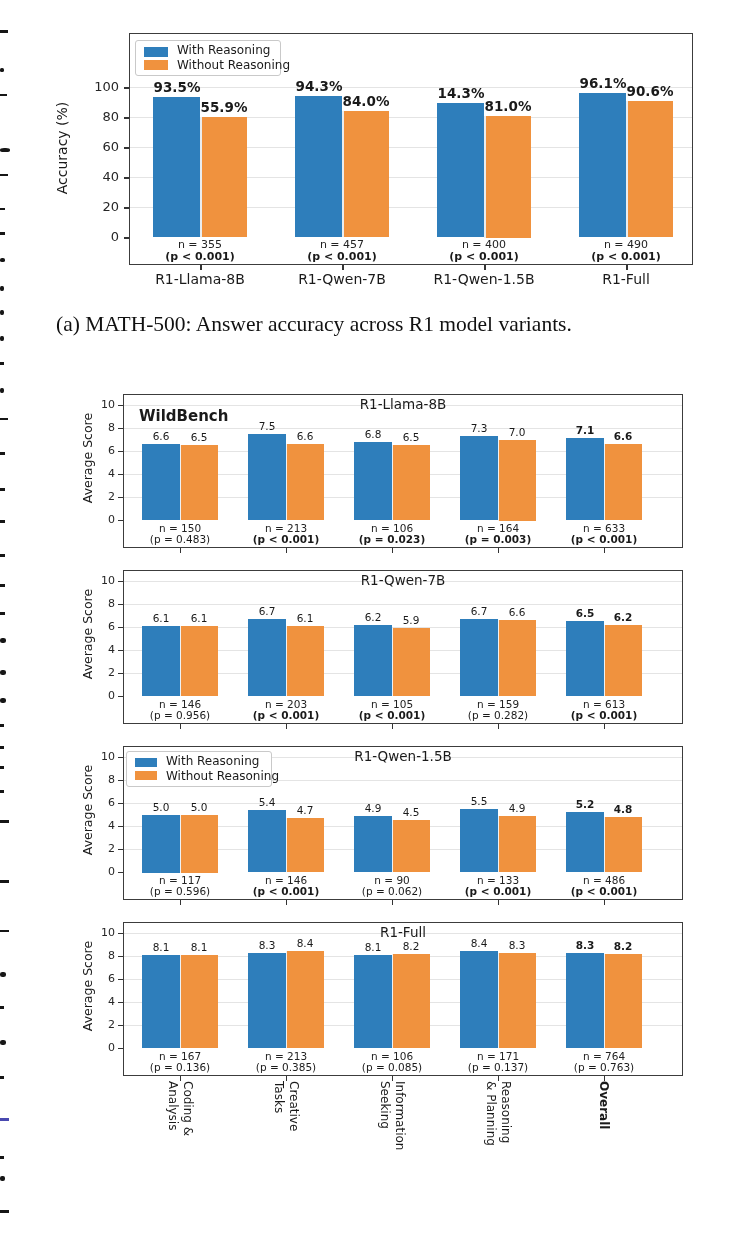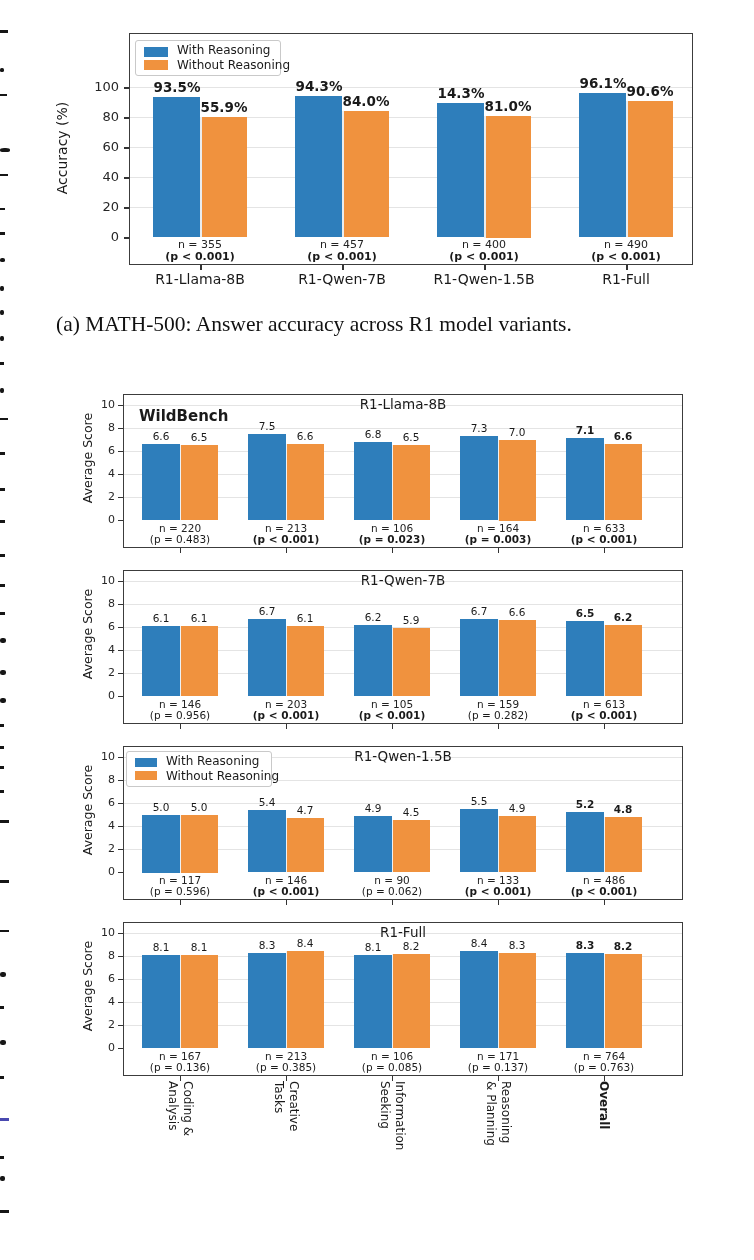--- a/index.html
+++ b/index.html
@@ -126,21 +126,21 @@
       <div style="left: 87px; top: 444px; width: 28px; text-align: right; font-family: &quot;DejaVu Sans&quot;, sans-serif; font-size: 11px; color: rgb(38, 38, 38);">6</div>
       <div style="left: 118px; top: 428px; width: 5px; height: 1.2px; background: rgb(51, 51, 51);"></div>
       <div style="left: 87px; top: 421px; width: 28px; text-align: right; font-family: &quot;DejaVu Sans&quot;, sans-serif; font-size: 11px; color: rgb(38, 38, 38);">8</div>
       <div style="left: 118px; top: 405px; width: 5px; height: 1.2px; background: rgb(51, 51, 51);"></div>
       <div style="left: 87px; top: 398px; width: 28px; text-align: right; font-family: &quot;DejaVu Sans&quot;, sans-serif; font-size: 11px; color: rgb(38, 38, 38);">10</div>
       <div style="left: 26px; top: 450px; width: 124px; height: 16px; transform: rotate(-90deg); text-align: center; font-family: &quot;DejaVu Sans&quot;, sans-serif; font-size: 12.5px; color: rgb(26, 26, 26);">Average Score</div>
       <div style="left: 142px; top: 444px; width: 38px; height: 76px; background: rgb(46, 126, 187);"></div>
       <div style="left: 180px; top: 445px; width: 38px; height: 75px; background: rgb(240, 146, 62); border-left: 1.5px solid rgb(238, 241, 244);"></div>
       <div style="left: 139px; top: 430px; width: 44px; text-align: center; font-family: &quot;DejaVu Sans&quot;, sans-serif; font-size: 10.5px; font-weight: normal; color: rgb(26, 26, 26);">6.6</div>
       <div style="left: 177px; top: 431px; width: 44px; text-align: center; font-family: &quot;DejaVu Sans&quot;, sans-serif; font-size: 10.5px; font-weight: normal; color: rgb(26, 26, 26);">6.5</div>
-      <div style="left: 125px; top: 522px; width: 110px; text-align: center; font-family: &quot;DejaVu Sans&quot;, sans-serif; font-size: 10.5px; color: rgb(34, 34, 34);">n = 220</div>
+      <div style="left: 125px; top: 522px; width: 110px; text-align: center; font-family: &quot;DejaVu Sans&quot;, sans-serif; font-size: 10.5px; color: rgb(34, 34, 34);">n = 150</div>
       <div style="left: 125px; top: 533px; width: 110px; text-align: center; font-family: &quot;DejaVu Sans&quot;, sans-serif; font-size: 10.5px; font-weight: normal; color: rgb(26, 26, 26);">(p = 0.483)</div>
       <div style="left: 180px; top: 548px; width: 1.2px; height: 5px; background: rgb(51, 51, 51);"></div>
       <div style="left: 248px; top: 434px; width: 38px; height: 86px; background: rgb(46, 126, 187);"></div>
       <div style="left: 286px; top: 444px; width: 38px; height: 76px; background: rgb(240, 146, 62); border-left: 1.5px solid rgb(238, 241, 244);"></div>
       <div style="left: 245px; top: 420px; width: 44px; text-align: center; font-family: &quot;DejaVu Sans&quot;, sans-serif; font-size: 10.5px; font-weight: normal; color: rgb(26, 26, 26);">7.5</div>
       <div style="left: 283px; top: 430px; width: 44px; text-align: center; font-family: &quot;DejaVu Sans&quot;, sans-serif; font-size: 10.5px; font-weight: normal; color: rgb(26, 26, 26);">6.6</div>
       <div style="left: 231px; top: 522px; width: 110px; text-align: center; font-family: &quot;DejaVu Sans&quot;, sans-serif; font-size: 10.5px; color: rgb(34, 34, 34);">n = 213</div>
       <div style="left: 231px; top: 533px; width: 110px; text-align: center; font-family: &quot;DejaVu Sans&quot;, sans-serif; font-size: 10.5px; font-weight: bold; color: rgb(26, 26, 26);">(p &lt; 0.001)</div>
       <div style="left: 286px; top: 548px; width: 1.2px; height: 5px; background: rgb(51, 51, 51);"></div>
       <div style="left: 354px; top: 442px; width: 38px; height: 78px; background: rgb(46, 126, 187);"></div>

